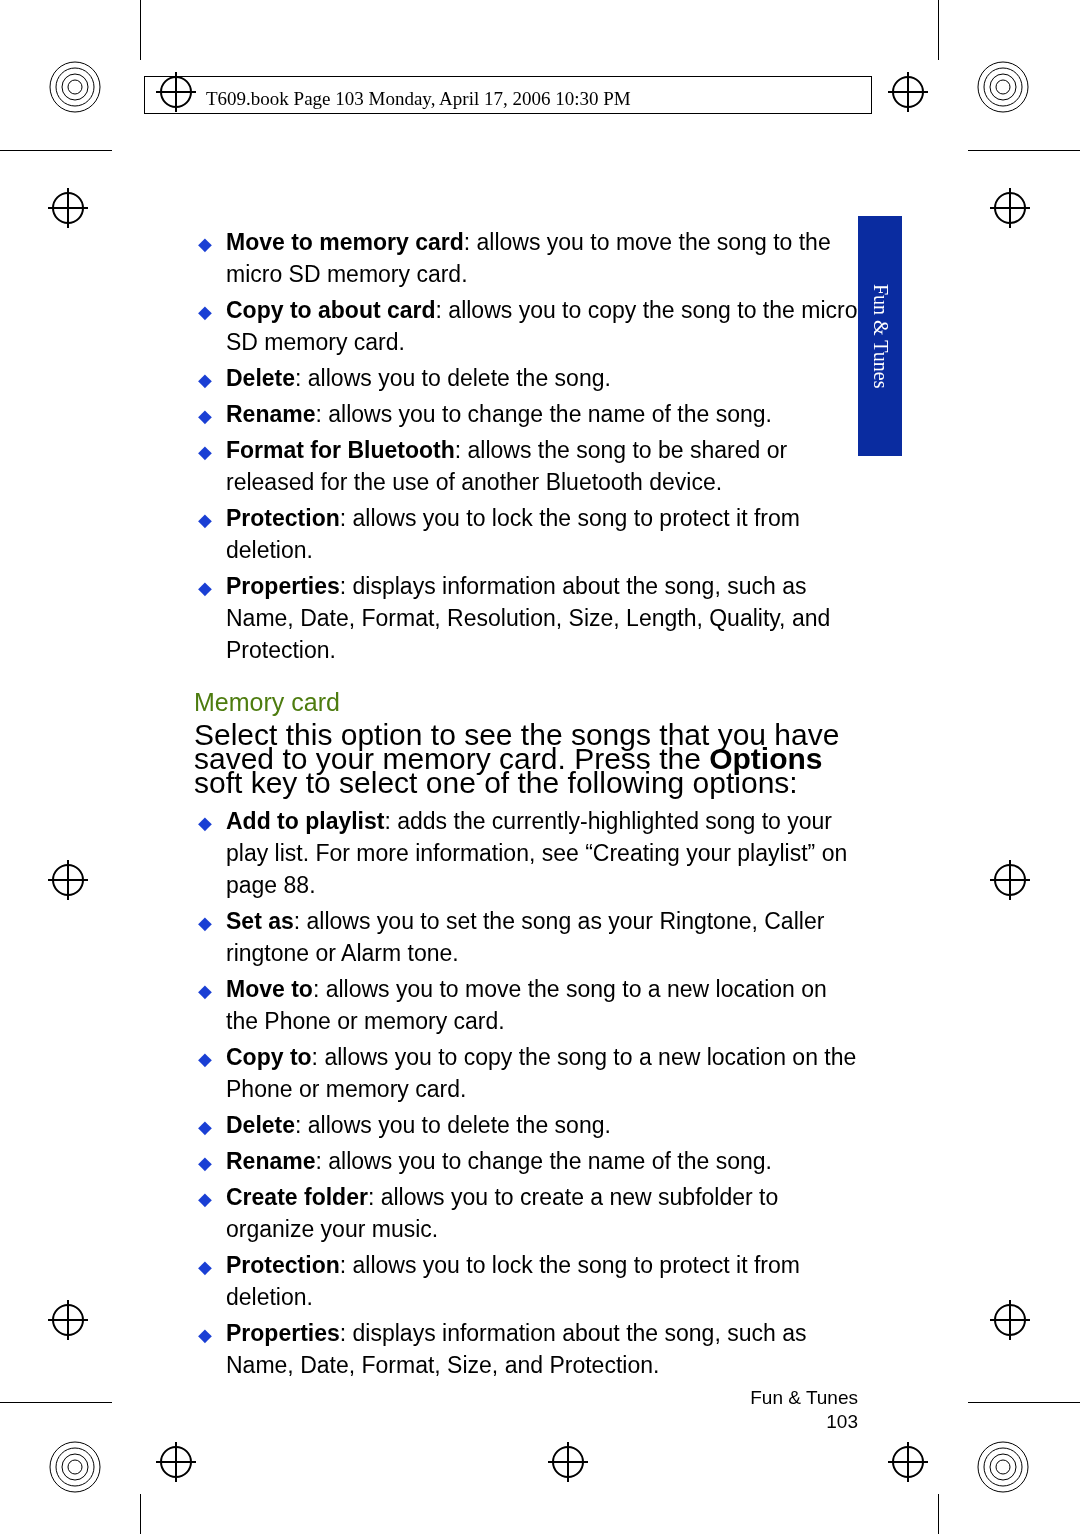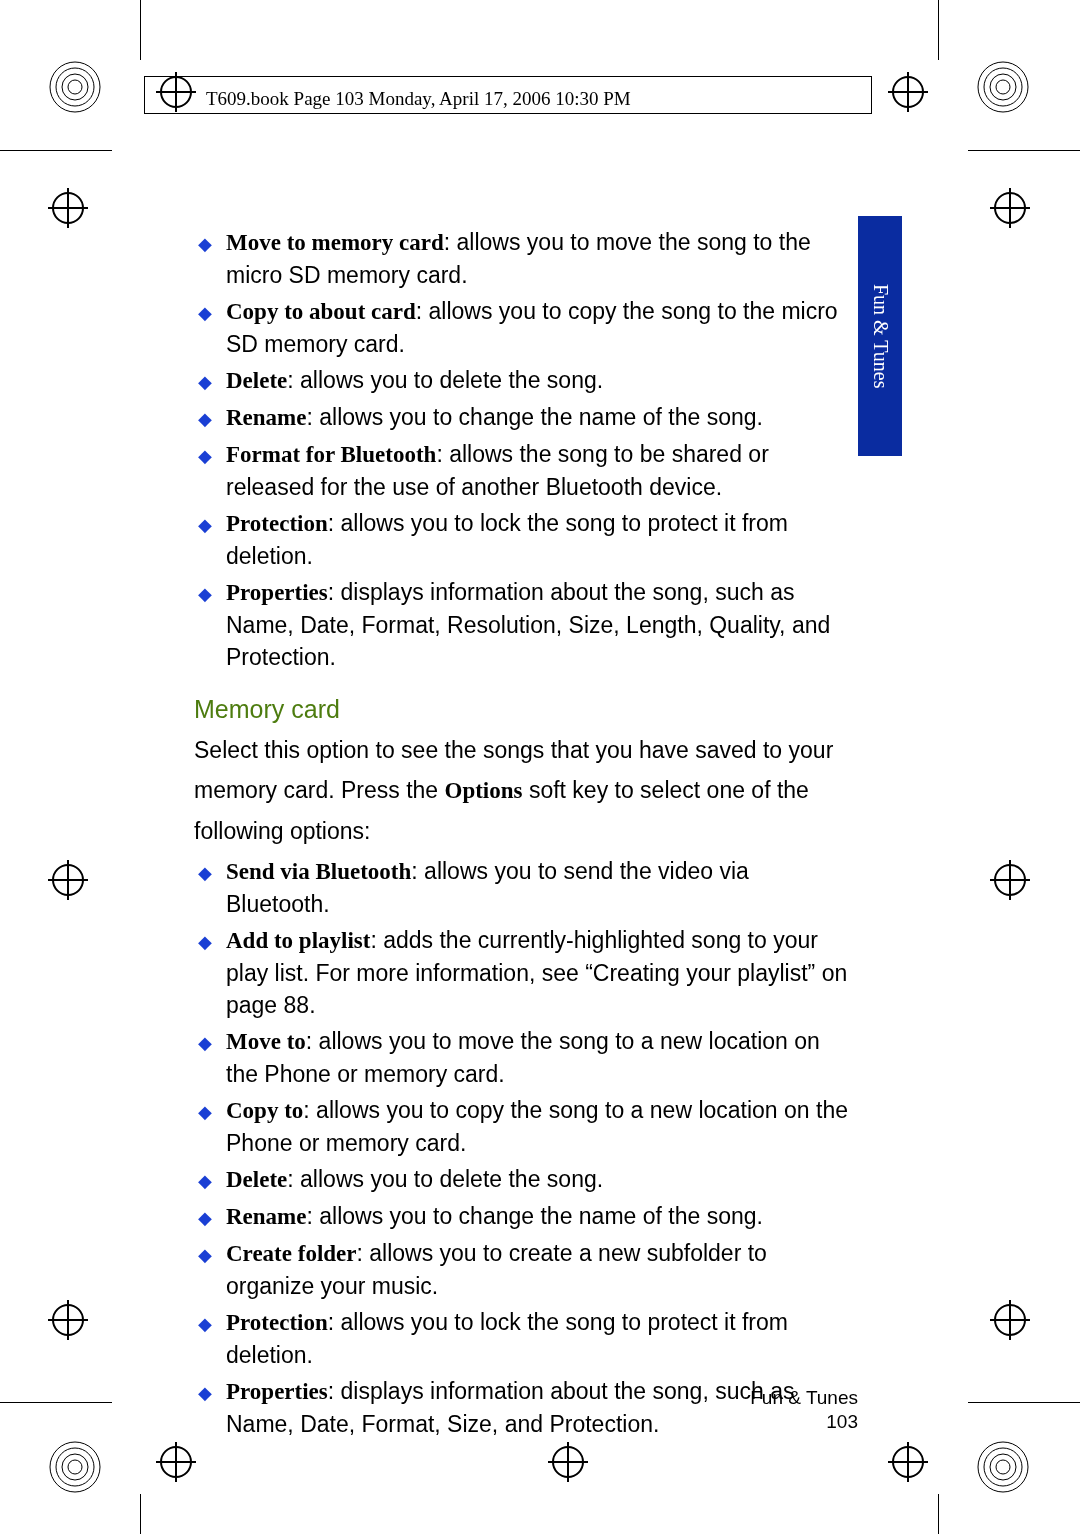--- a/index.html
+++ b/index.html
@@ -72,33 +72,33 @@
     margin-bottom:4px;
   }
   ul.diamonds li::before {
     content:"\25C6"; 
     position:absolute;
     left:4px;
     top:2px;
     color:#1a3fd4;
     font-size:18px;
   }
-  .bold { font-weight:bold;font-family:Liberation Serif, serif; }
+  .bold { font-weight:bold; }
 
   h3.section {
     margin:22px 0 6px 0;
     font-weight:normal;
     font-size:25px;
     color:#4d7c0f;
   }
 
   p.intro {
-    margin:0 0 4px 0;
-    font-size:23px;
-    line-height:40px;
+    margin:0 0 10px 0;
+    font-size:30px;
+    line-height:24px;
   }
 
   
   .side-tab {
     position:absolute;
     left:858px;
     top:216px;
     width:44px;
     height:240px;
     background:#0a2ca0;
@@ -188,22 +188,22 @@
       <li><span class="bold">Properties</span><span>: displays information about the song, such as Name, Date, Format, Resolution, Size, Length, Quality, and Protection.</span></li>
     </ul>
 
   <h3 class="section">Memory card</h3>
 
   <p class="intro">
     <span>Select this option to see the songs that you have saved to your memory card. Press the </span><span class="bold">Options</span><span> soft key to select one of the following options:</span>
   </p>
 
   <ul class="diamonds" id="list-b">
-      <li><span class="bold">Send via Bluetooth</span><span>: allows you to send the video via Bluetooth.</span></li>
       <li><span class="bold">Add to playlist</span><span>: adds the currently-highlighted song to your play list. For more information, see “Creating your playlist” on page 88.</span></li>
+      <li><span class="bold">Set as</span><span>: allows you to set the song as your Ringtone, Caller ringtone or Alarm tone.</span></li>
       <li><span class="bold">Move to</span><span>: allows you to move the song to a new location on the Phone or memory card.</span></li>
       <li><span class="bold">Copy to</span><span>: allows you to copy the song to a new location on the Phone or memory card.</span></li>
       <li><span class="bold">Delete</span><span>: allows you to delete the song.</span></li>
       <li><span class="bold">Rename</span><span>: allows you to change the name of the song.</span></li>
       <li><span class="bold">Create folder</span><span>: allows you to create a new subfolder to organize your music.</span></li>
       <li><span class="bold">Protection</span><span>: allows you to lock the song to protect it from deletion.</span></li>
       <li><span class="bold">Properties</span><span>: displays information about the song, such as Name, Date, Format, Size, and Protection.</span></li>
     </ul>
 
 </div>

